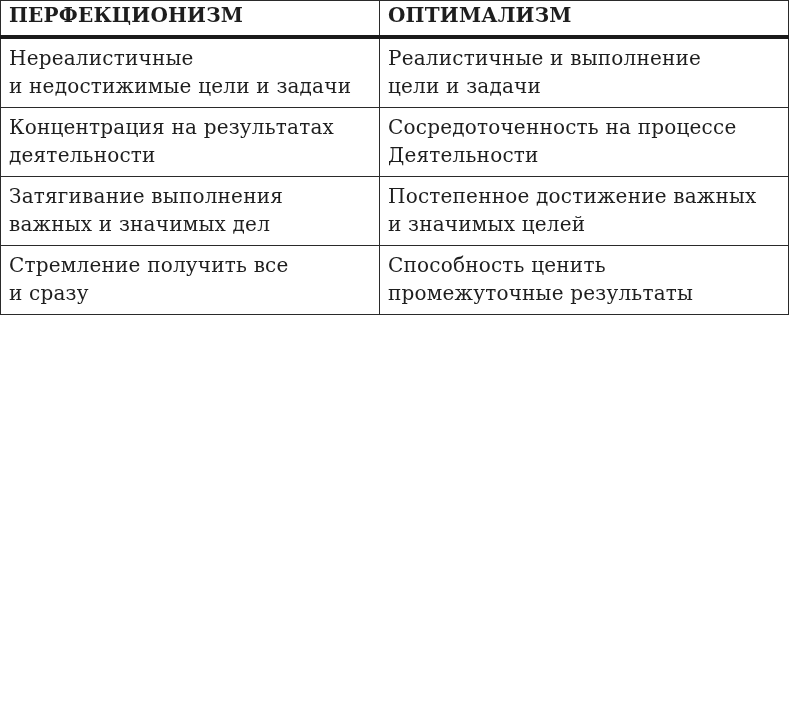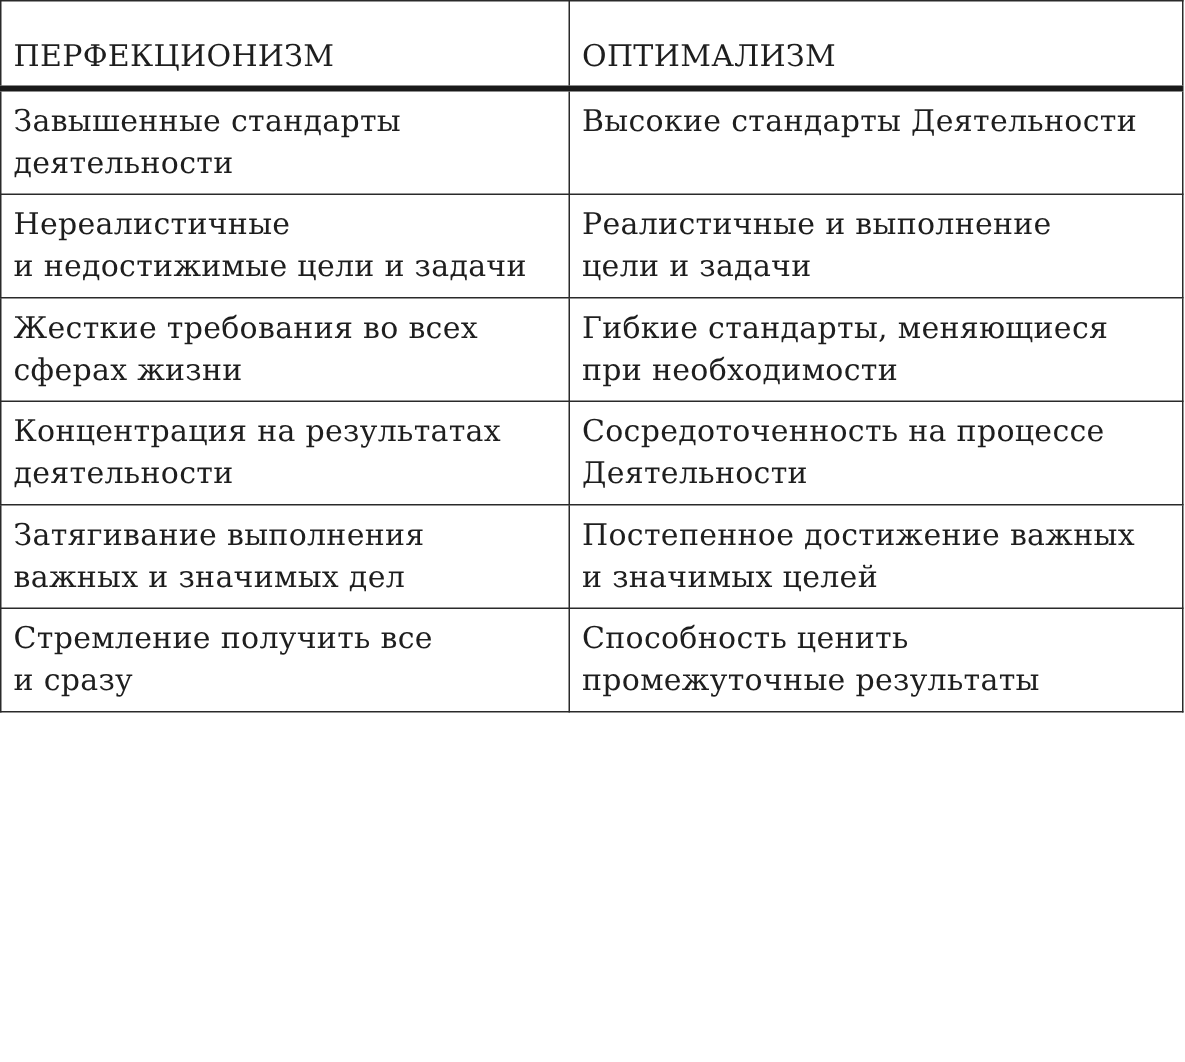--- a/index.html
+++ b/index.html
@@ -29,23 +29,24 @@
       text-align: left;
       font-weight: normal;
       font-size: 20px;
       line-height: 28px;
       padding: 5px 8px 7px 8px;
       letter-spacing: 0.2px;
       white-space: pre-line;
     }
     .table th {
       height: 28px;
-      padding-top: 22px;
+      padding-top: 0;
       padding-bottom: 6px;
       border-bottom: 4px solid #1a1a1a;
+      font-weight: bold;
     }
     .table td.single { }
     col.c1 { width: 379px; }
     col.c2 { width: 409px; }
     tr.row-1 td { height: 56px; }
   </style>
 </head>
 <body>
 
 <table class="table">
@@ -53,36 +54,25 @@
       <col class="c1">
       <col class="c2">
     </colgroup>
   <thead>
     <tr>
       <th>ПЕРФЕКЦИОНИЗМ</th>
       <th>ОПТИМАЛИЗМ</th>
     </tr>
   </thead>
   <tbody>
-    <tr class="row-1">
-      <td>Завышенные стандарты
-деятельности</td>
-      <td>Высокие стандарты Деятельности</td>
-    </tr>
     <tr>
       <td>Нереалистичные
 и недостижимые цели и задачи</td>
       <td>Реалистичные и выполнение
 цели и задачи</td>
-    </tr>
-    <tr>
-      <td>Жесткие требования во всех
-сферах жизни</td>
-      <td>Гибкие стандарты, меняющиеся
-при необходимости</td>
     </tr>
     <tr>
       <td>Концентрация на результатах
 деятельности</td>
       <td>Сосредоточенность на процессе
 Деятельности</td>
     </tr>
     <tr>
       <td>Затягивание выполнения
 важных и значимых дел</td>

